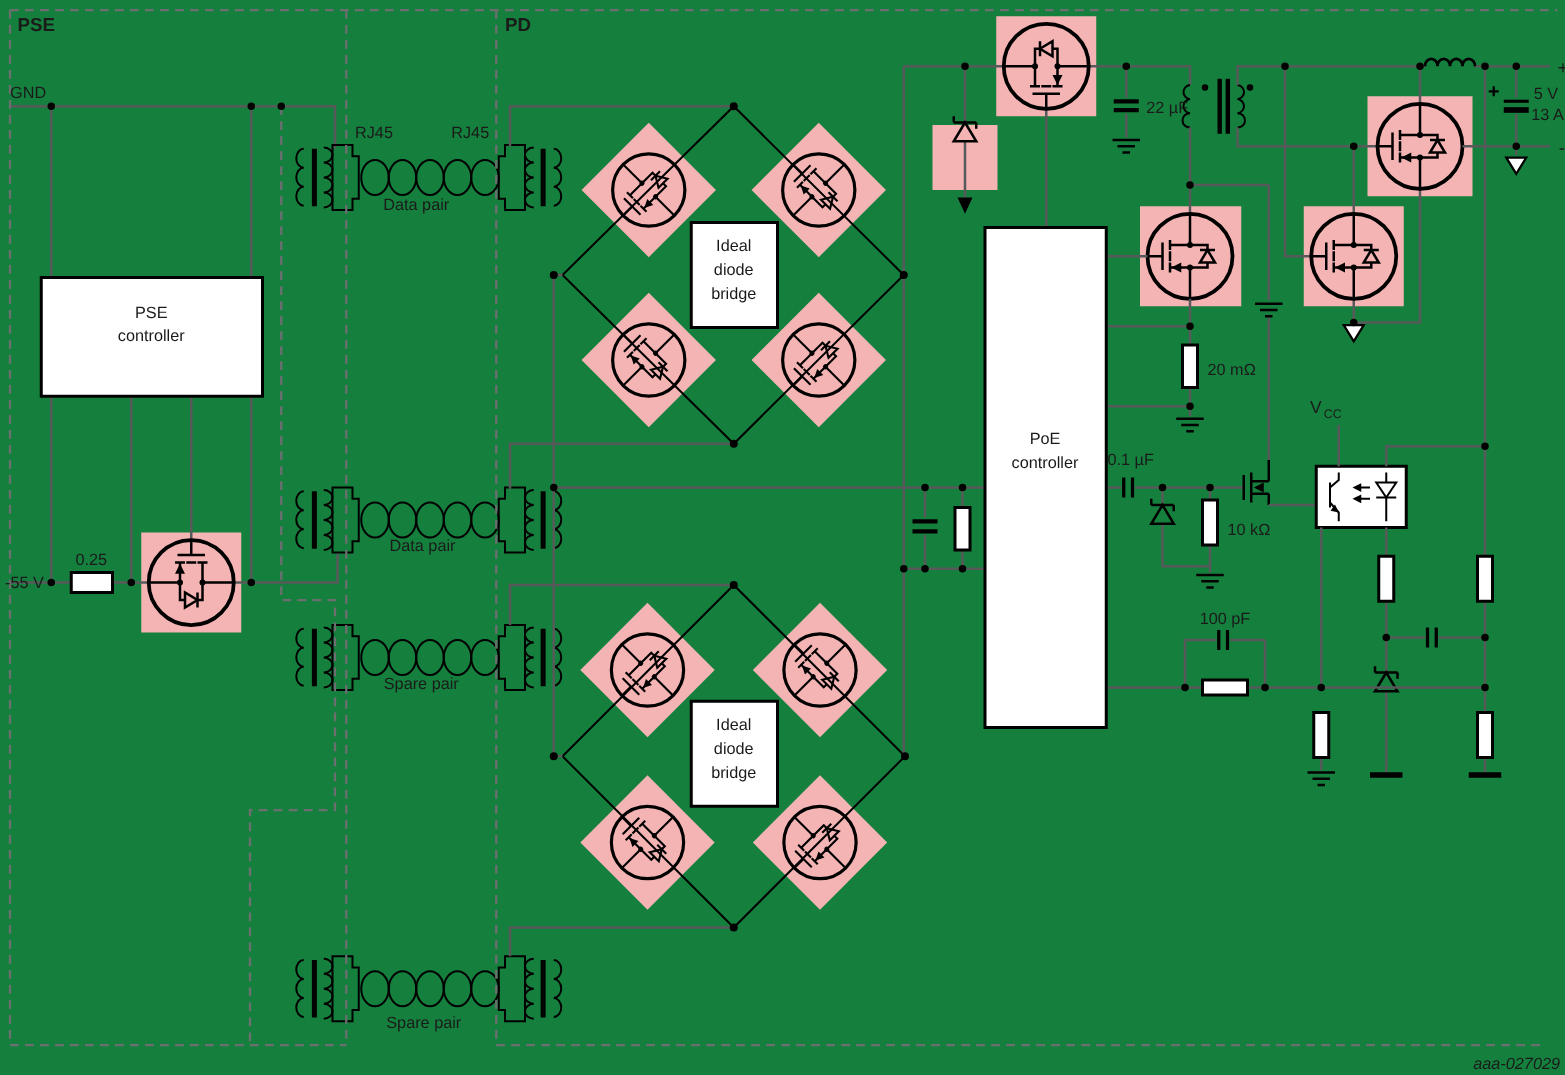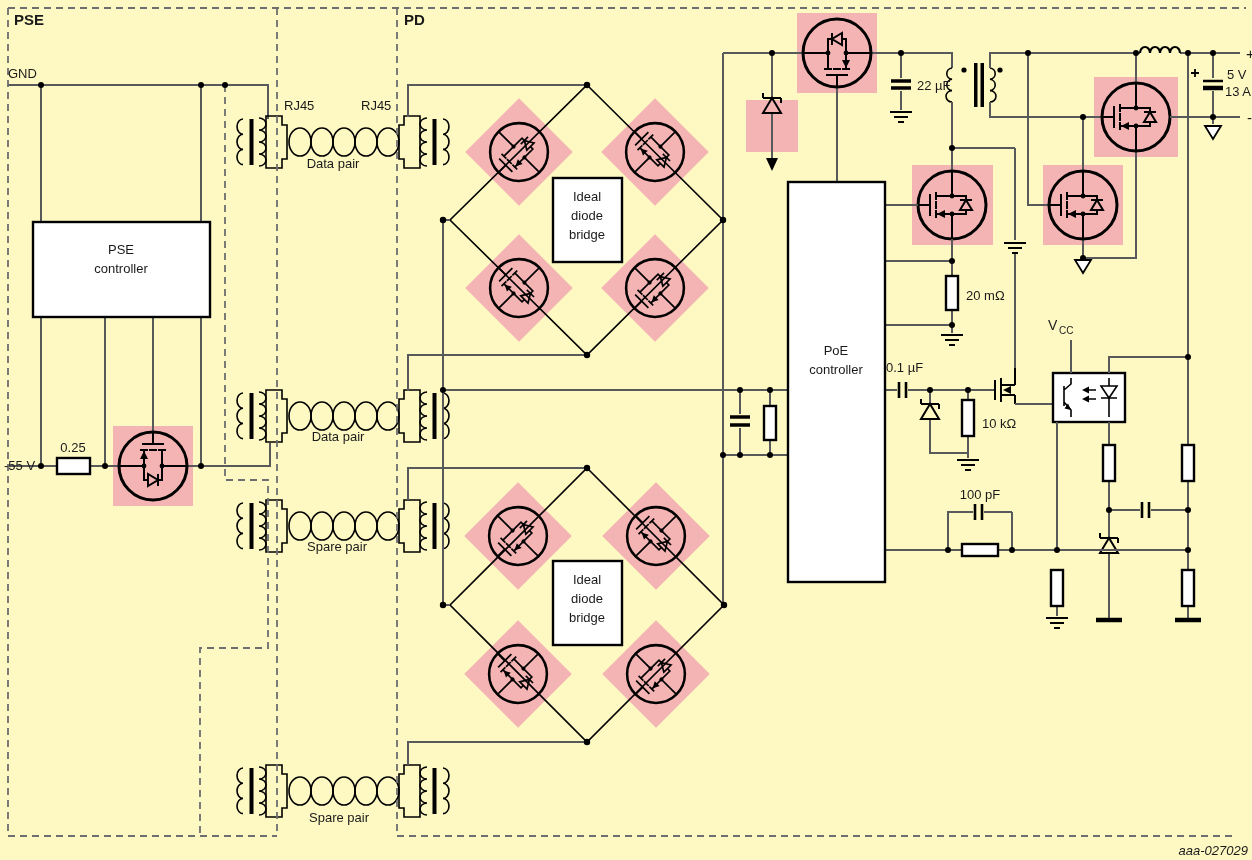--- a/index.html
+++ b/index.html
@@ -1,16 +1,16 @@
 <!DOCTYPE html>
 <html><head>
 <meta charset="utf-8">
 <style>
   html,body{margin:0;padding:0;background:#ffffff;}
-  #stage{position:relative;width:1252px;height:860px;background:#fef9c3;overflow:hidden;}
+  #stage{position:relative;width:1252px;height:860px;background:#15803d;overflow:hidden;}
   svg{display:block;}
   text{font-family:"Liberation Sans","DejaVu Sans",sans-serif;fill:#1a1a1a;}
   .wire{stroke:#58595b;stroke-width:2;fill:none;}
   .sym{stroke:#000;stroke-width:2;fill:none;}
   .thin{stroke:#000;stroke-width:1.6;fill:none;}
   .box{fill:#fff;stroke:#000;stroke-width:2.4;}
   .dash{stroke:#6d6e70;stroke-width:1.8;fill:none;stroke-dasharray:7 5;}
   .hl{fill:#f4b4b4;}
   .dot{fill:#000;stroke:none;}
   .lbl{font-size:13px;}

